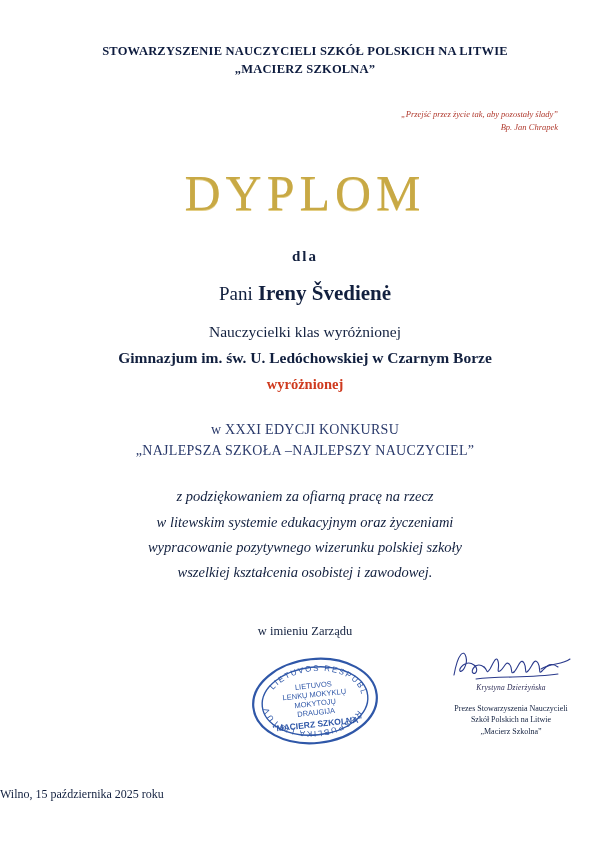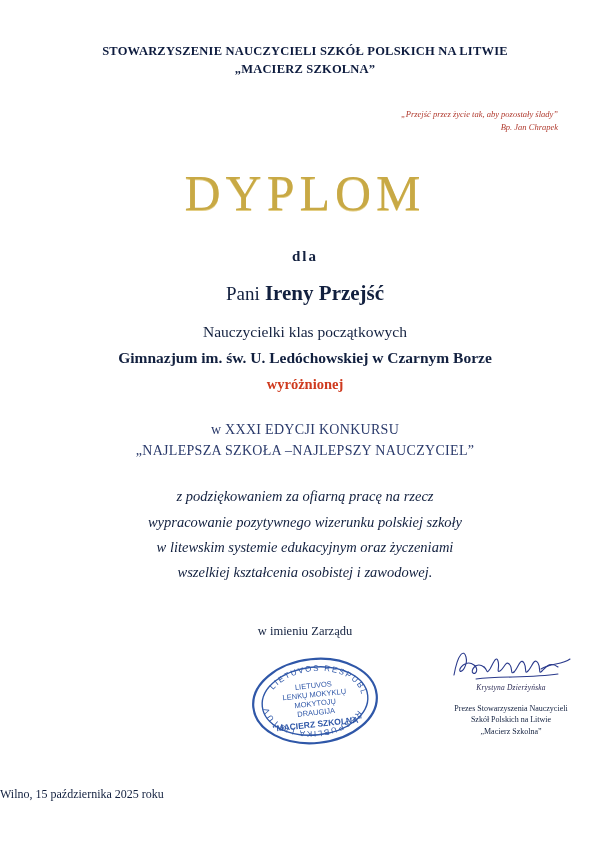--- a/index.html
+++ b/index.html
@@ -204,36 +204,36 @@
     <span>„Przejść przez życie tak, aby pozostały ślady”</span>
     <span class="author">Bp. Jan Chrapek</span>
   </div>
 
   <div class="title">DYPLOM</div>
 
   <div class="for-label">dla</div>
 
   <div class="recipient">
     <span class="hon">Pani</span>
-    <span class="name">Ireny Przejść</span>
-  </div>
-
-  <div class="role">Nauczycielki klas początkowych</div>
+    <span class="name">Ireny Švedienė</span>
+  </div>
+
+  <div class="role">Nauczycielki klas wyróżnionej</div>
   <div class="school">Gimnazjum im. św. U. Ledóchowskiej w Czarnym Borze</div>
   <div class="award-status">wyróżnionej</div>
 
   <div class="contest">
     <span class="edition">w XXXI EDYCJI KONKURSU</span>
     <span class="contest-name">„NAJLEPSZA SZKOŁA –NAJLEPSZY NAUCZYCIEL”</span>
   </div>
 
   <div class="body-text">
     <span>z podziękowaniem za ofiarną pracę na rzecz</span>
+    <span>w litewskim systemie edukacyjnym oraz życzeniami</span>
     <span>wypracowanie pozytywnego wizerunku polskiej szkoły</span>
-    <span>w litewskim systemie edukacyjnym oraz życzeniami</span>
     <span>wszelkiej kształcenia osobistej i zawodowej.</span>
   </div>
 
   <div class="on-behalf">w imieniu Zarządu</div>
 
   <div class="sign-area">
 
     <div class="stamp">
       <svg width="132" height="92" viewBox="0 0 132 92" xmlns="http://www.w3.org/2000/svg">
         <g transform="rotate(-6 66 46)">

